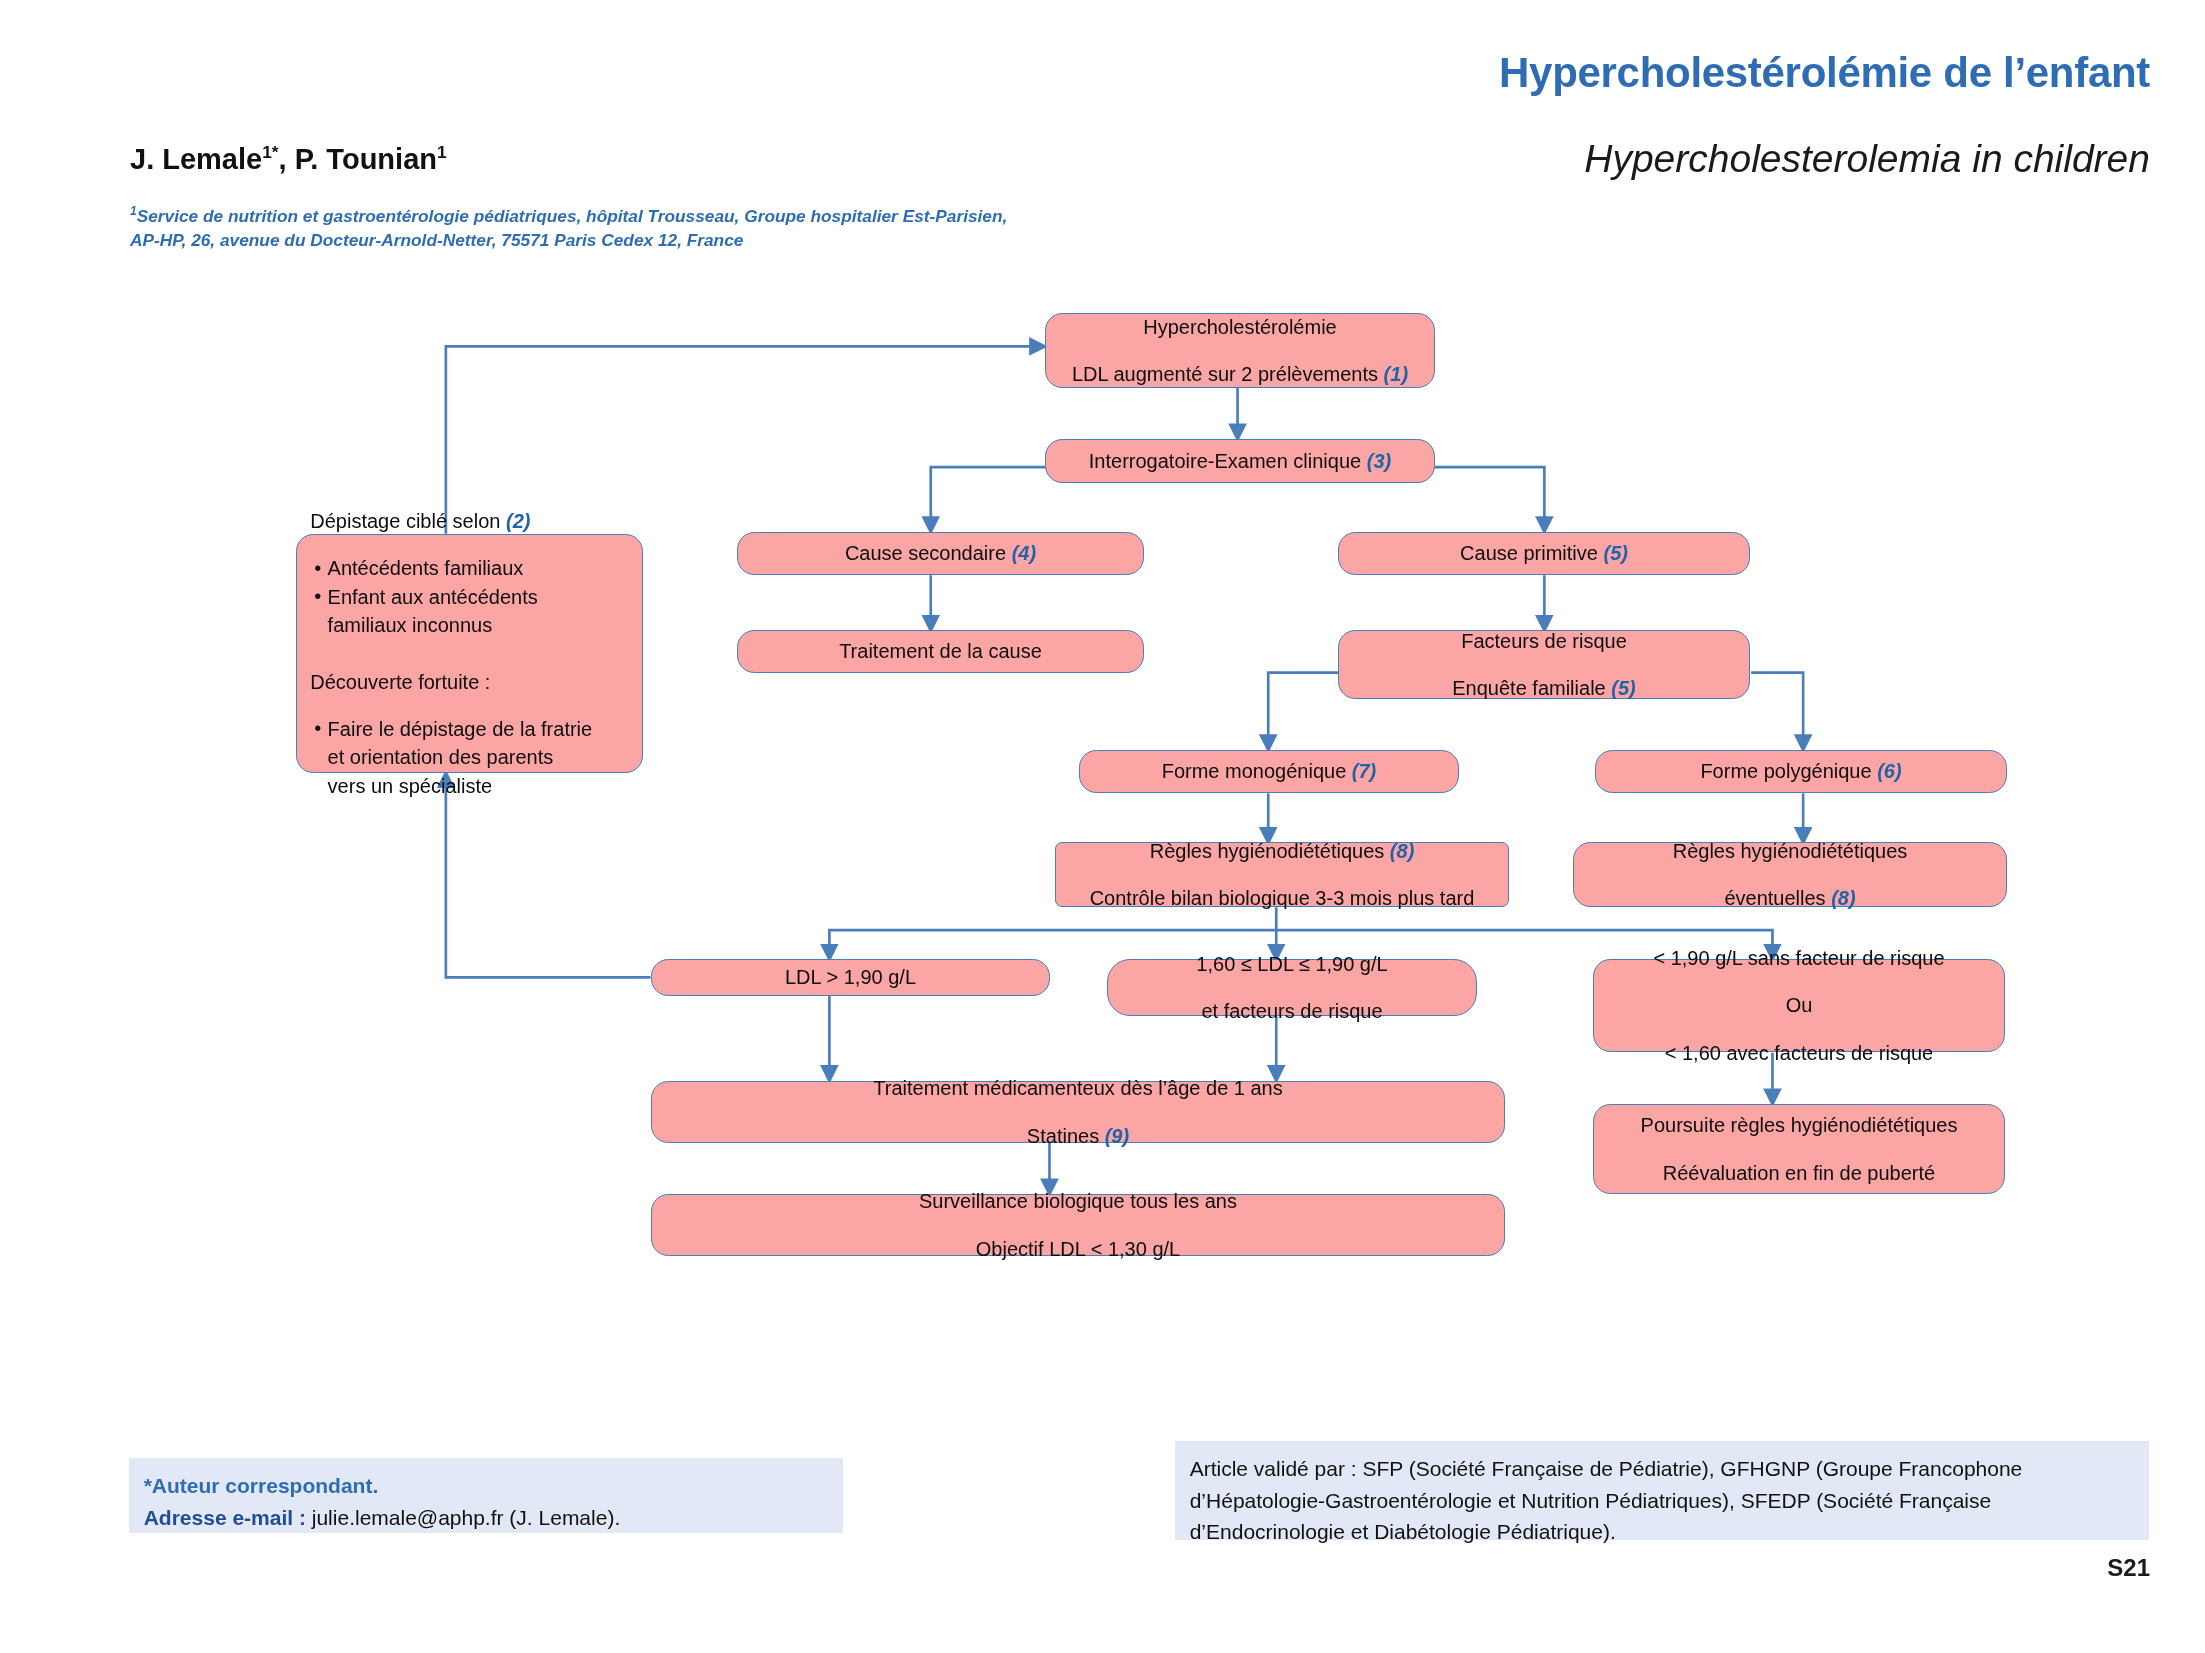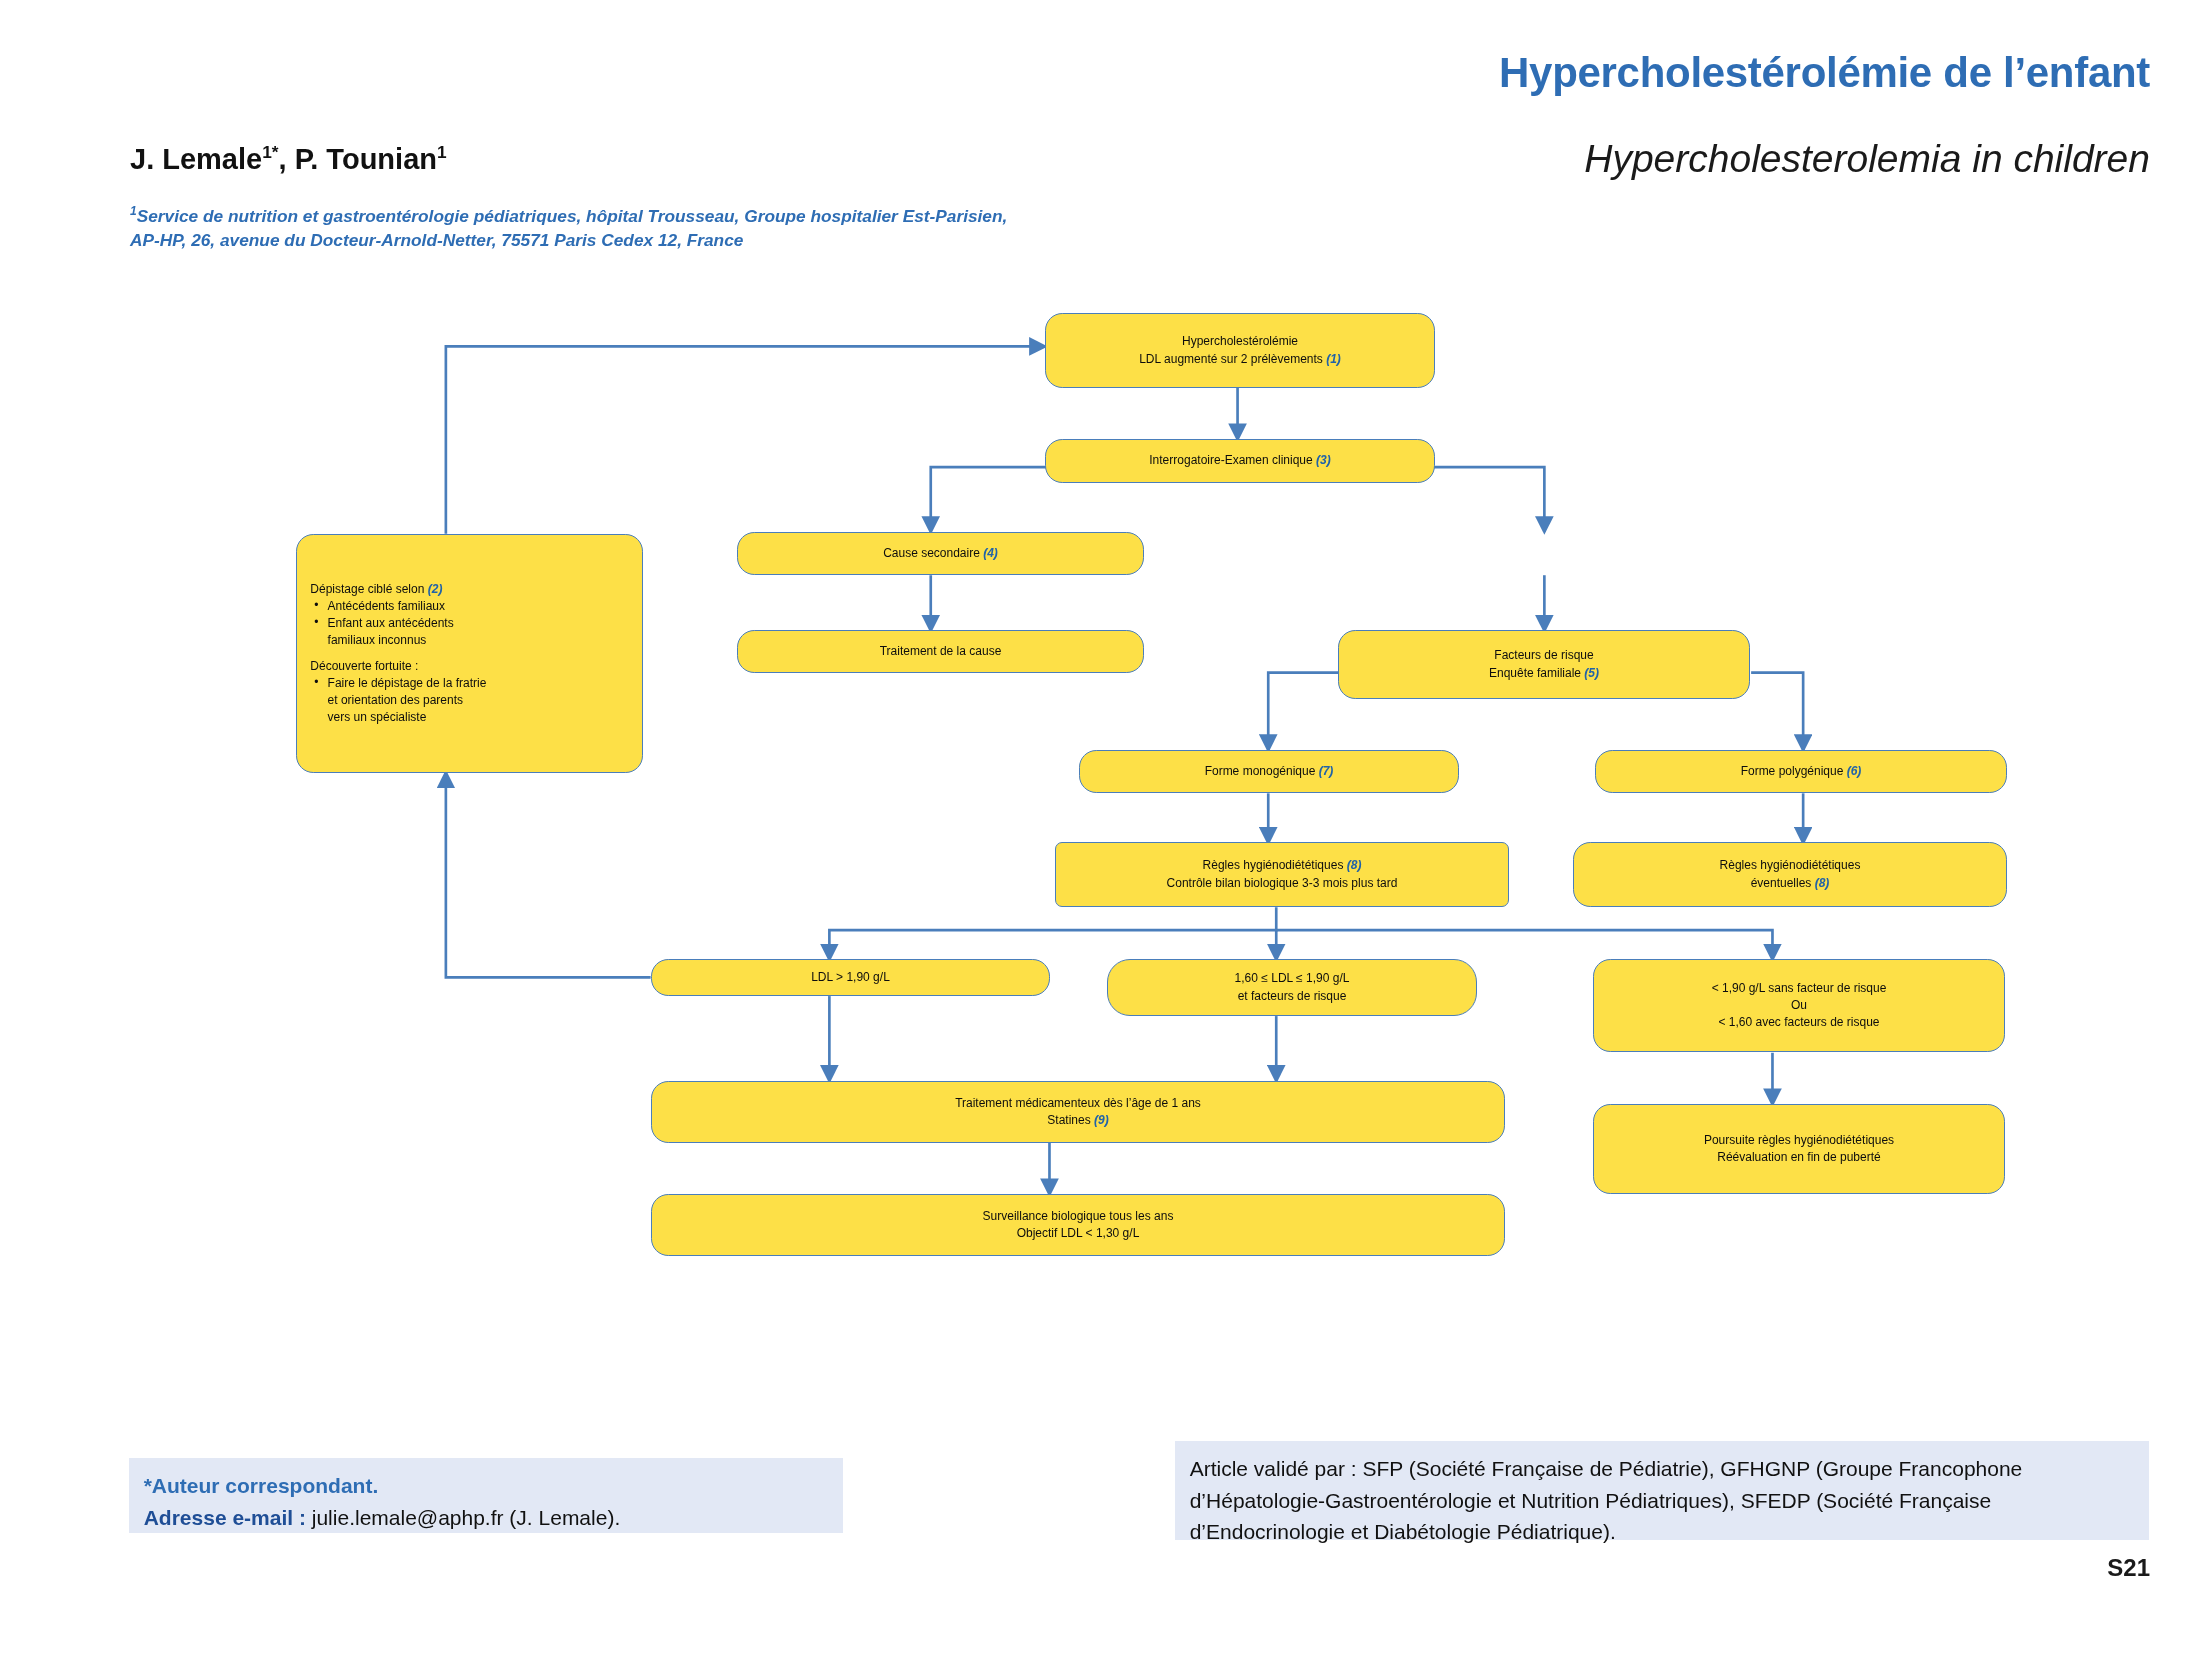--- a/index.html
+++ b/index.html
@@ -72,30 +72,31 @@
     left: 0; top: 0;
     width: 2205px;
     height: 1654px;
     pointer-events: none;
   }
   .node {
     position: absolute;
     box-sizing: border-box;
     border: 1.7px solid #4A7EBB;
     border-radius: 17.3px;
-    background: #fde047;
+    background: #fca5a5;
     display: flex;
     flex-direction: column;
     align-items: center;
     justify-content: center;
     text-align: center;
-    font-size: 12px;
+    font-size: 20px;
     line-height: 1.42;
     color: #0d0d0d;
     padding: 4px 9.3px;
+    gap: 19px;
   }
   .node .ref {
     color: #2163A8;
     font-weight: bold;
     font-style: italic;
   }
   .node.left-align {
     align-items: flex-start;
     text-align: left;
     padding: 9.3px 13.3px;
@@ -231,20 +232,26 @@
     </ul>
   </div>
 
   <div class="node" id="node-n4" style="left:728px; top:532px; width:407px; height:43px;">
     <div class="line">
       <span>Cause secondaire</span>
       <span class="ref">(4)</span>
     </div>
   </div>
 
+  <div class="node" id="node-n5" style="left:1329px; top:532px; width:412px; height:43px;">
+    <div class="line">
+      <span>Cause primitive</span>
+      <span class="ref">(5)</span>
+    </div>
+  </div>
 
   <div class="node" id="node-n4b" style="left:728px; top:630px; width:407px; height:43px;">
     <div class="line">Traitement de la cause</div>
   </div>
 
   <div class="node" id="node-n5b" style="left:1329px; top:630px; width:412px; height:69px;">
     <div class="line">Facteurs de risque</div>
     <div class="line">
       <span>Enquête familiale</span>
       <span class="ref">(5)</span>

